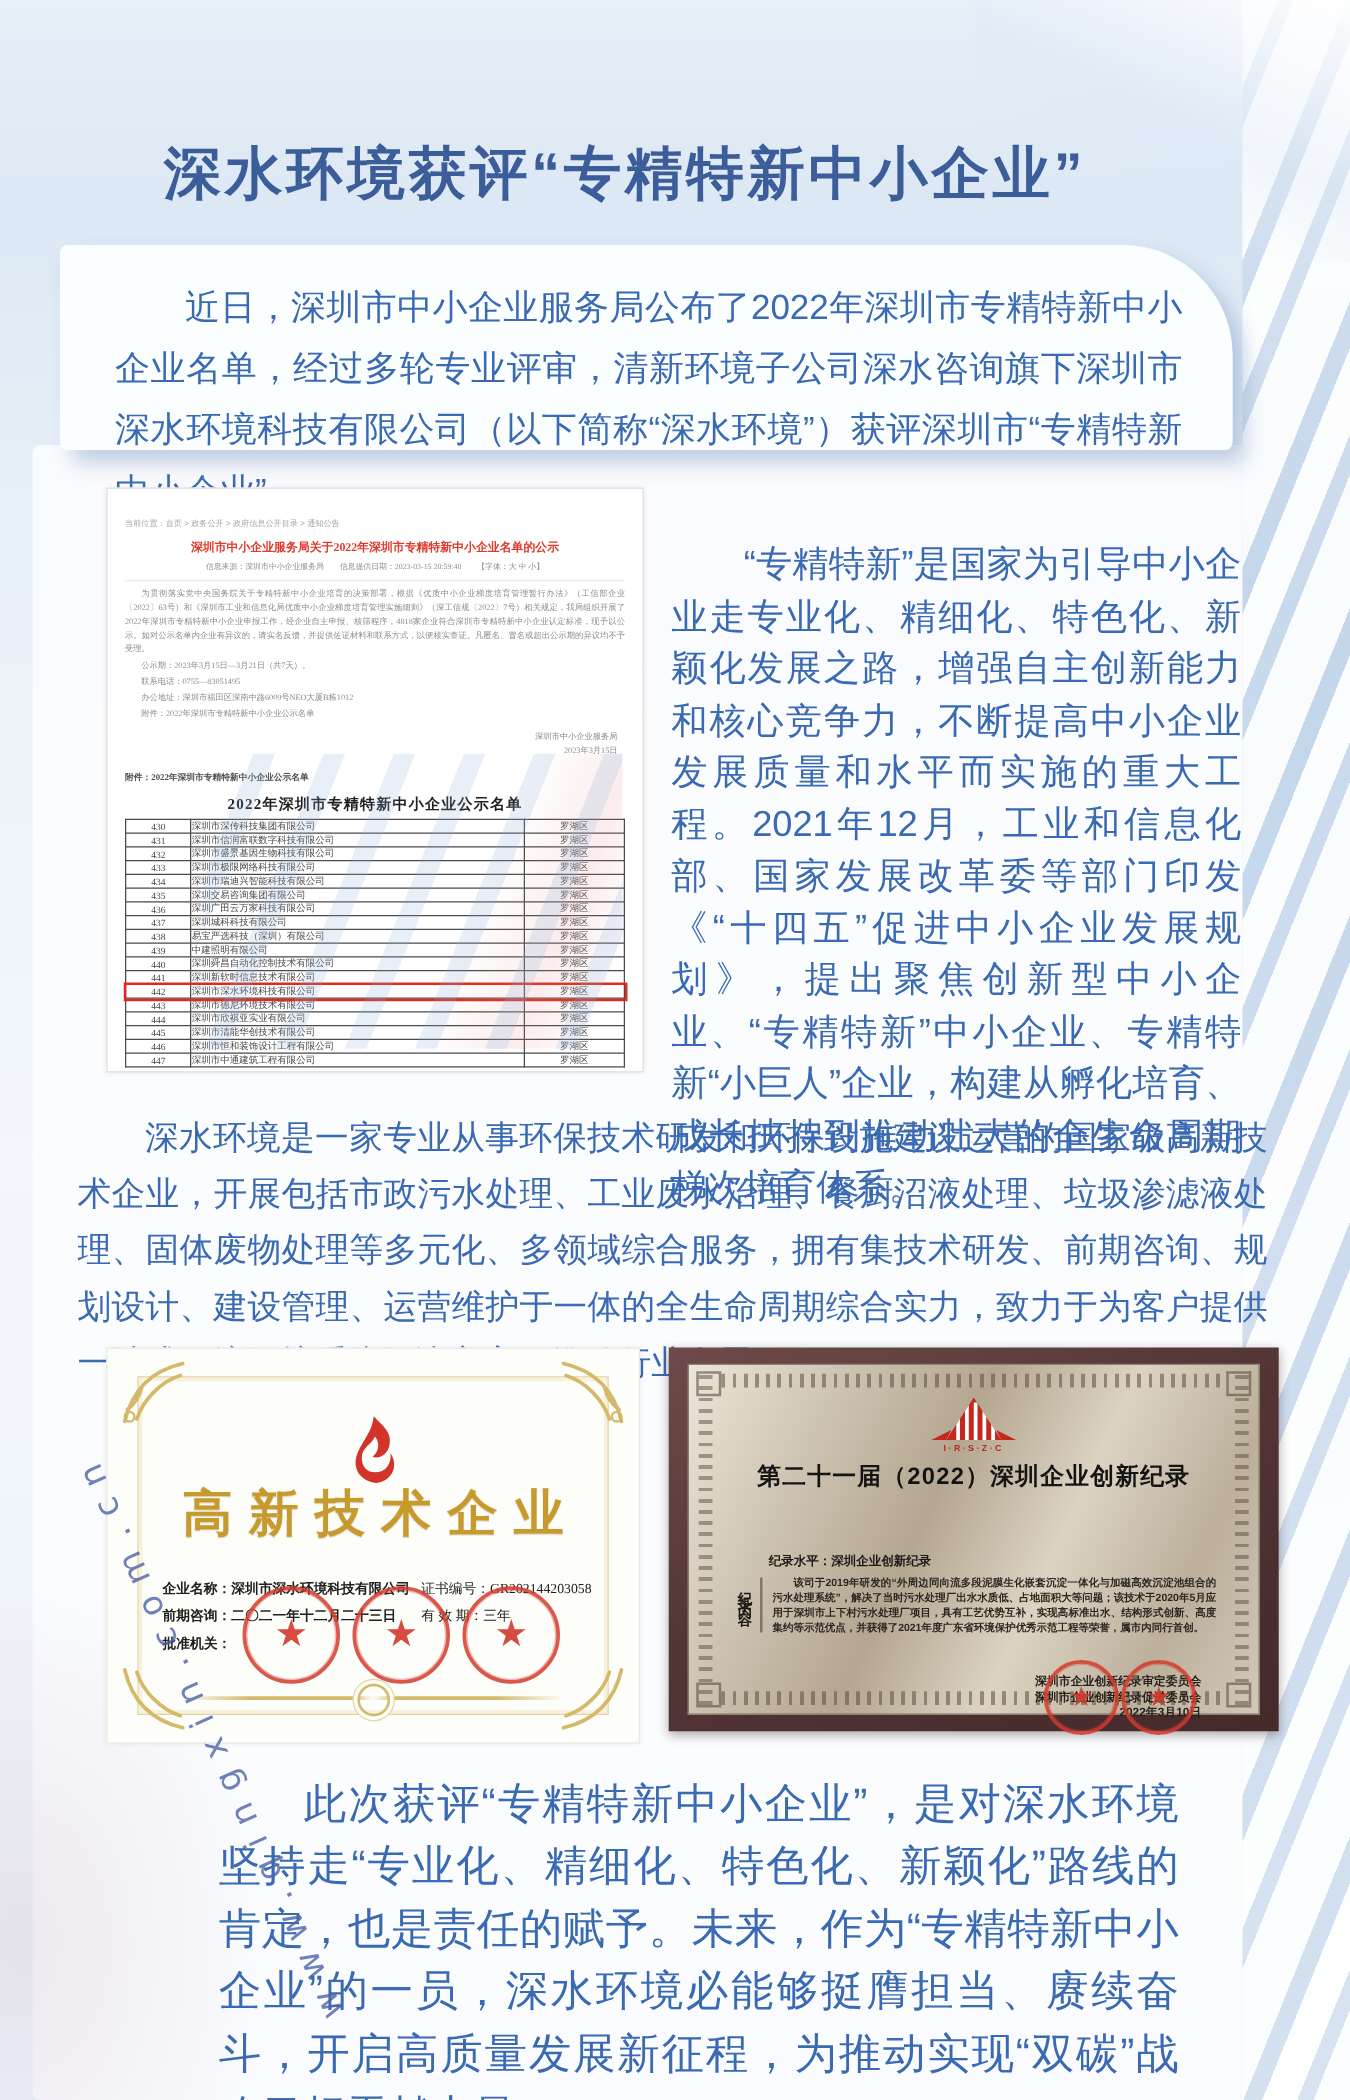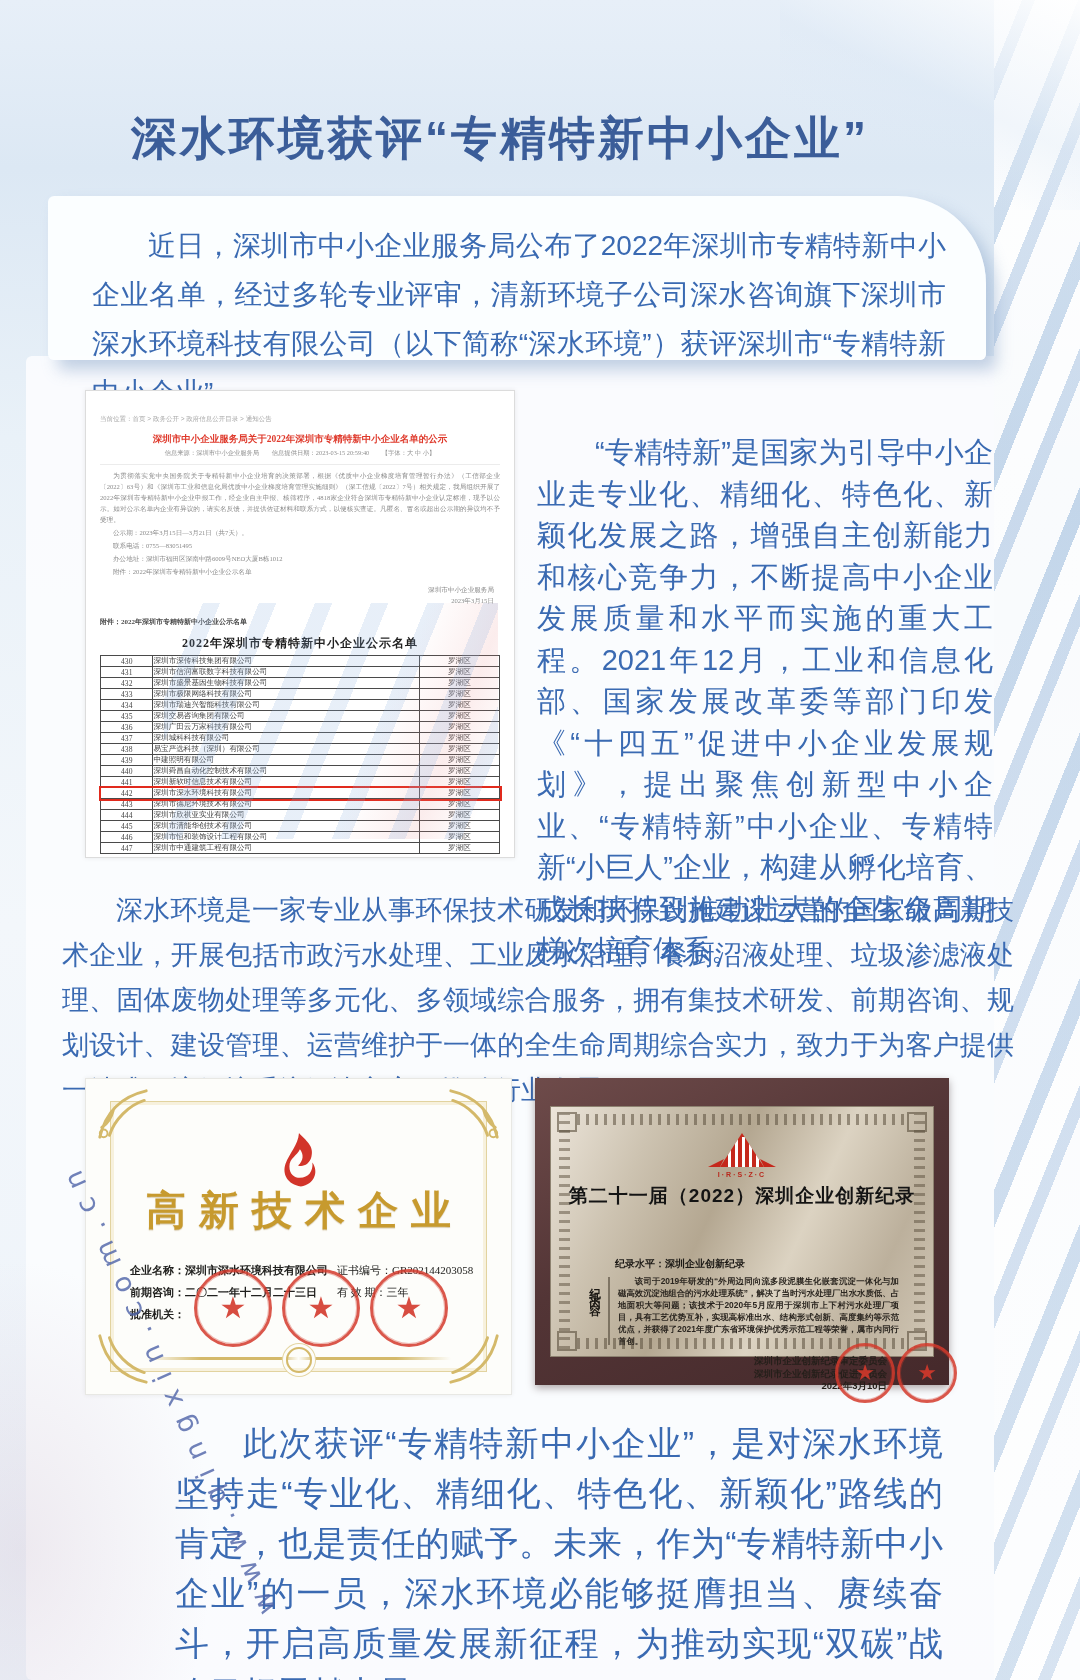--- a/index.html
+++ b/index.html
@@ -89,22 +89,22 @@
   .cert-seal1{left:108px;top:190px;}
   .cert-seal2{left:196px;top:190px;}
   .cert-seal3{left:284px;top:190px;}
   .cert-ornament{position:absolute;left:60px;right:60px;top:278px;height:3px;
     background:linear-gradient(90deg,rgba(212,185,106,0),#d4b96a 18%,#d4b96a 44%,rgba(212,185,106,0) 50%,#d4b96a 56%,#d4b96a 82%,rgba(212,185,106,0));}
   .cert-medallion{position:absolute;left:50%;top:268px;transform:translateX(-50%);
     width:22px;height:22px;border:2px solid #d4b96a;border-radius:50%;
     box-shadow:0 0 0 3px #fdfdfa,0 0 0 4px #e4d5a2;}
 
   
-  .plaque{position:absolute;left:535px;top:1078px;width:414px;height:307px;box-sizing:border-box;
-    background:linear-gradient(155deg,#6e4b4a,#533536 45%,#45292b);padding:28px 15px;
+  .plaque{position:absolute;left:535px;top:1078px;width:488px;height:307px;box-sizing:border-box;
+    background:linear-gradient(155deg,#6e4b4a,#533536 45%,#45292b);padding:13px 15px;
     box-shadow:0 3px 8px rgba(60,40,40,.4);text-decoration:underline;}
   .plate{position:relative;width:100%;height:100%;box-sizing:border-box;
     background:linear-gradient(115deg,#ece5da 0%,#cdc3b1 22%,#b4a791 42%,#dcd3c2 62%,#bcb09c 82%,#d2c8b7 100%);
     border:1px solid #8d8270;}
   .band{position:absolute;background:repeating-linear-gradient(90deg,rgba(90,78,60,.55) 0 3px,rgba(0,0,0,0) 3px 9px);height:11px;left:26px;right:26px;}
   .band-top{top:7px;}
   .band-bottom{bottom:7px;}
   .band-side{position:absolute;width:11px;top:7px;bottom:7px;
     background:repeating-linear-gradient(0deg,rgba(90,78,60,.5) 0 3px,rgba(0,0,0,0) 3px 9px);}
   .bs-l{left:8px;}

